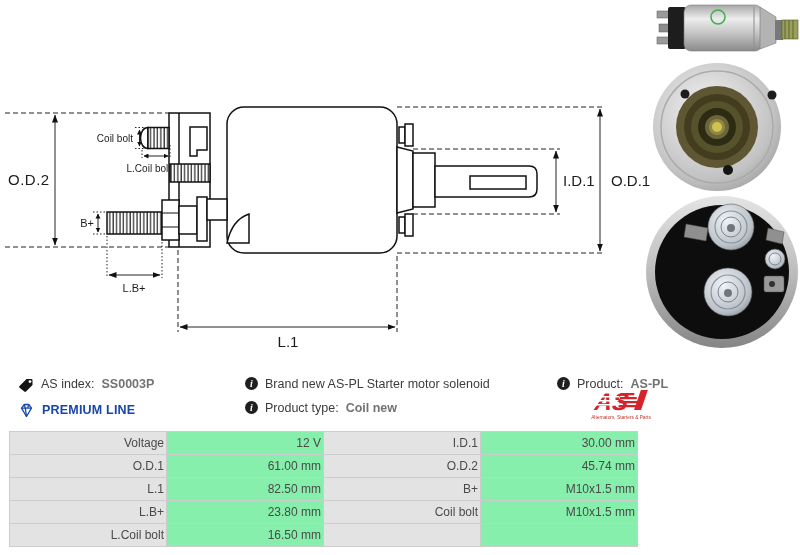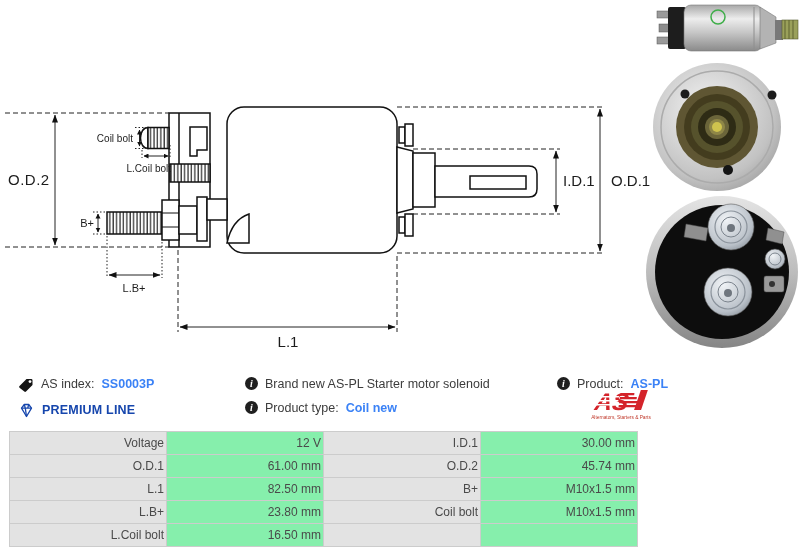--- a/index.html
+++ b/index.html
@@ -9,21 +9,21 @@
   }
   .drawing { position:absolute; left:0; top:0; }
   .photos  { position:absolute; left:630px; top:0; }
 
   
   .info-col { position:absolute; top:377px; display:flex; flex-direction:column; gap:10px; }
   .col1 { left:18px; }
   .col2 { left:245px; }
   .col3 { left:557px; }
   .info-row { display:flex; align-items:flex-start; gap:7px; font-size:12.5px; color:#3c3c3c; white-space:nowrap; }
-  .bold { font-weight:bold; color:#3b82f6; }
+  .bold { font-weight:bold; color:#737373; }
   .premium { color:#1646ad; font-weight:bold; font-size:12.5px; letter-spacing:0.2px; }
   .info-dot {
     width:13px; height:13px; border-radius:50%; background:#1f1f1f; color:#fff;
     font-family:"Liberation Serif", serif; font-weight:bold; font-style:italic;
     font-size:10px; line-height:13px; display:inline-flex; align-items:center; justify-content:center;
     flex:0 0 13px;
   }
   .brand-logo { position:absolute; left:591px; top:389px; }
 
   

